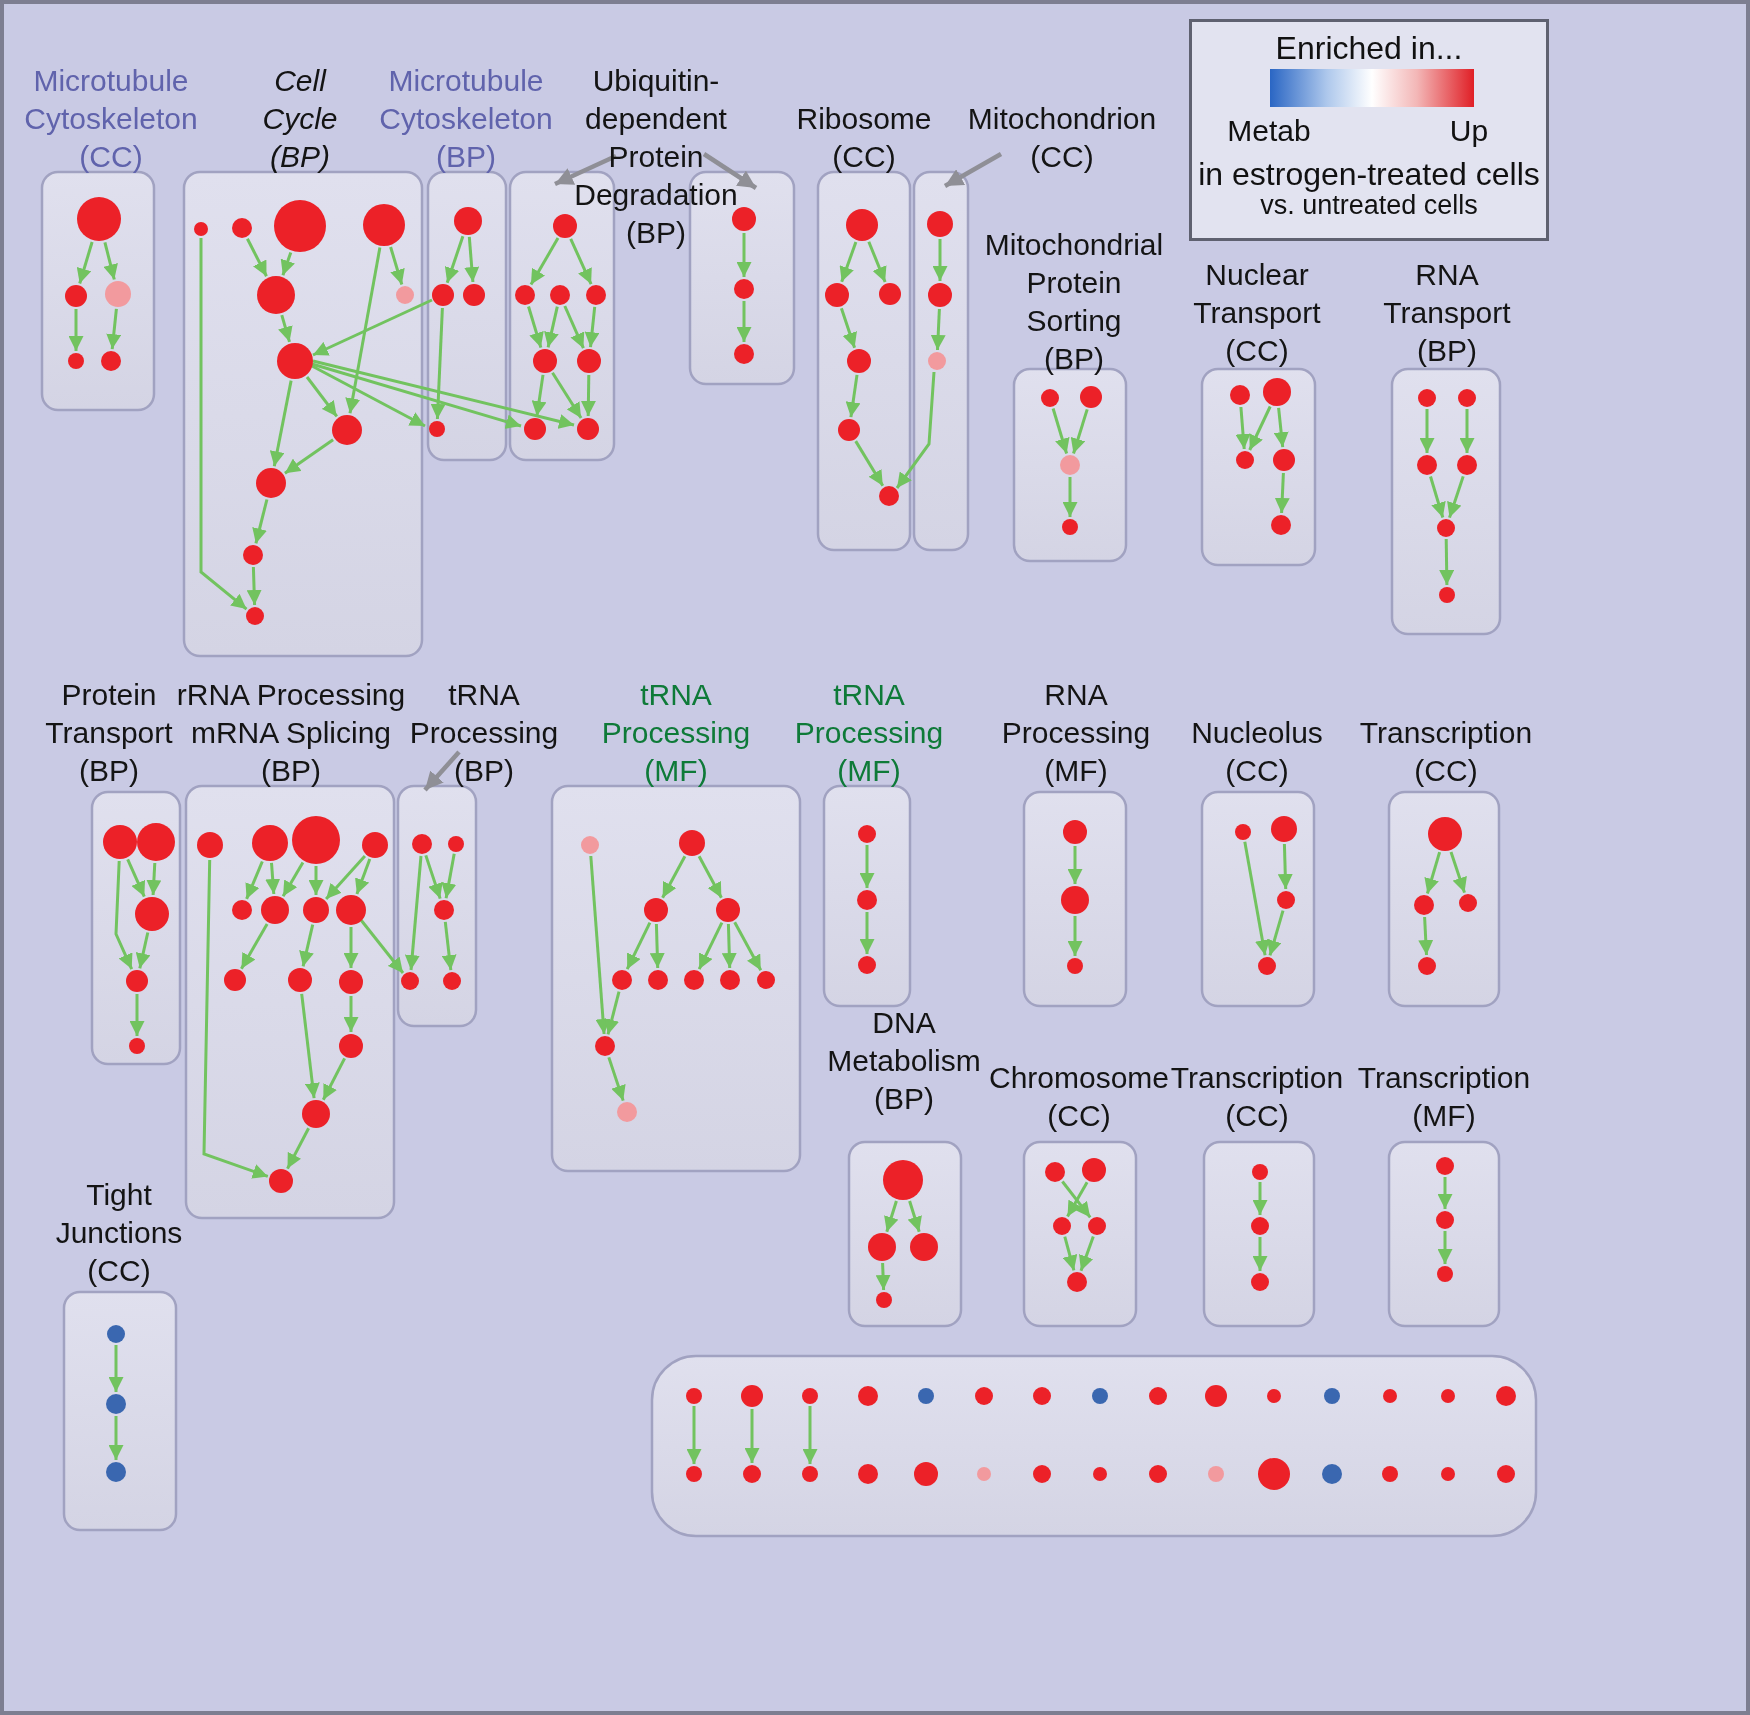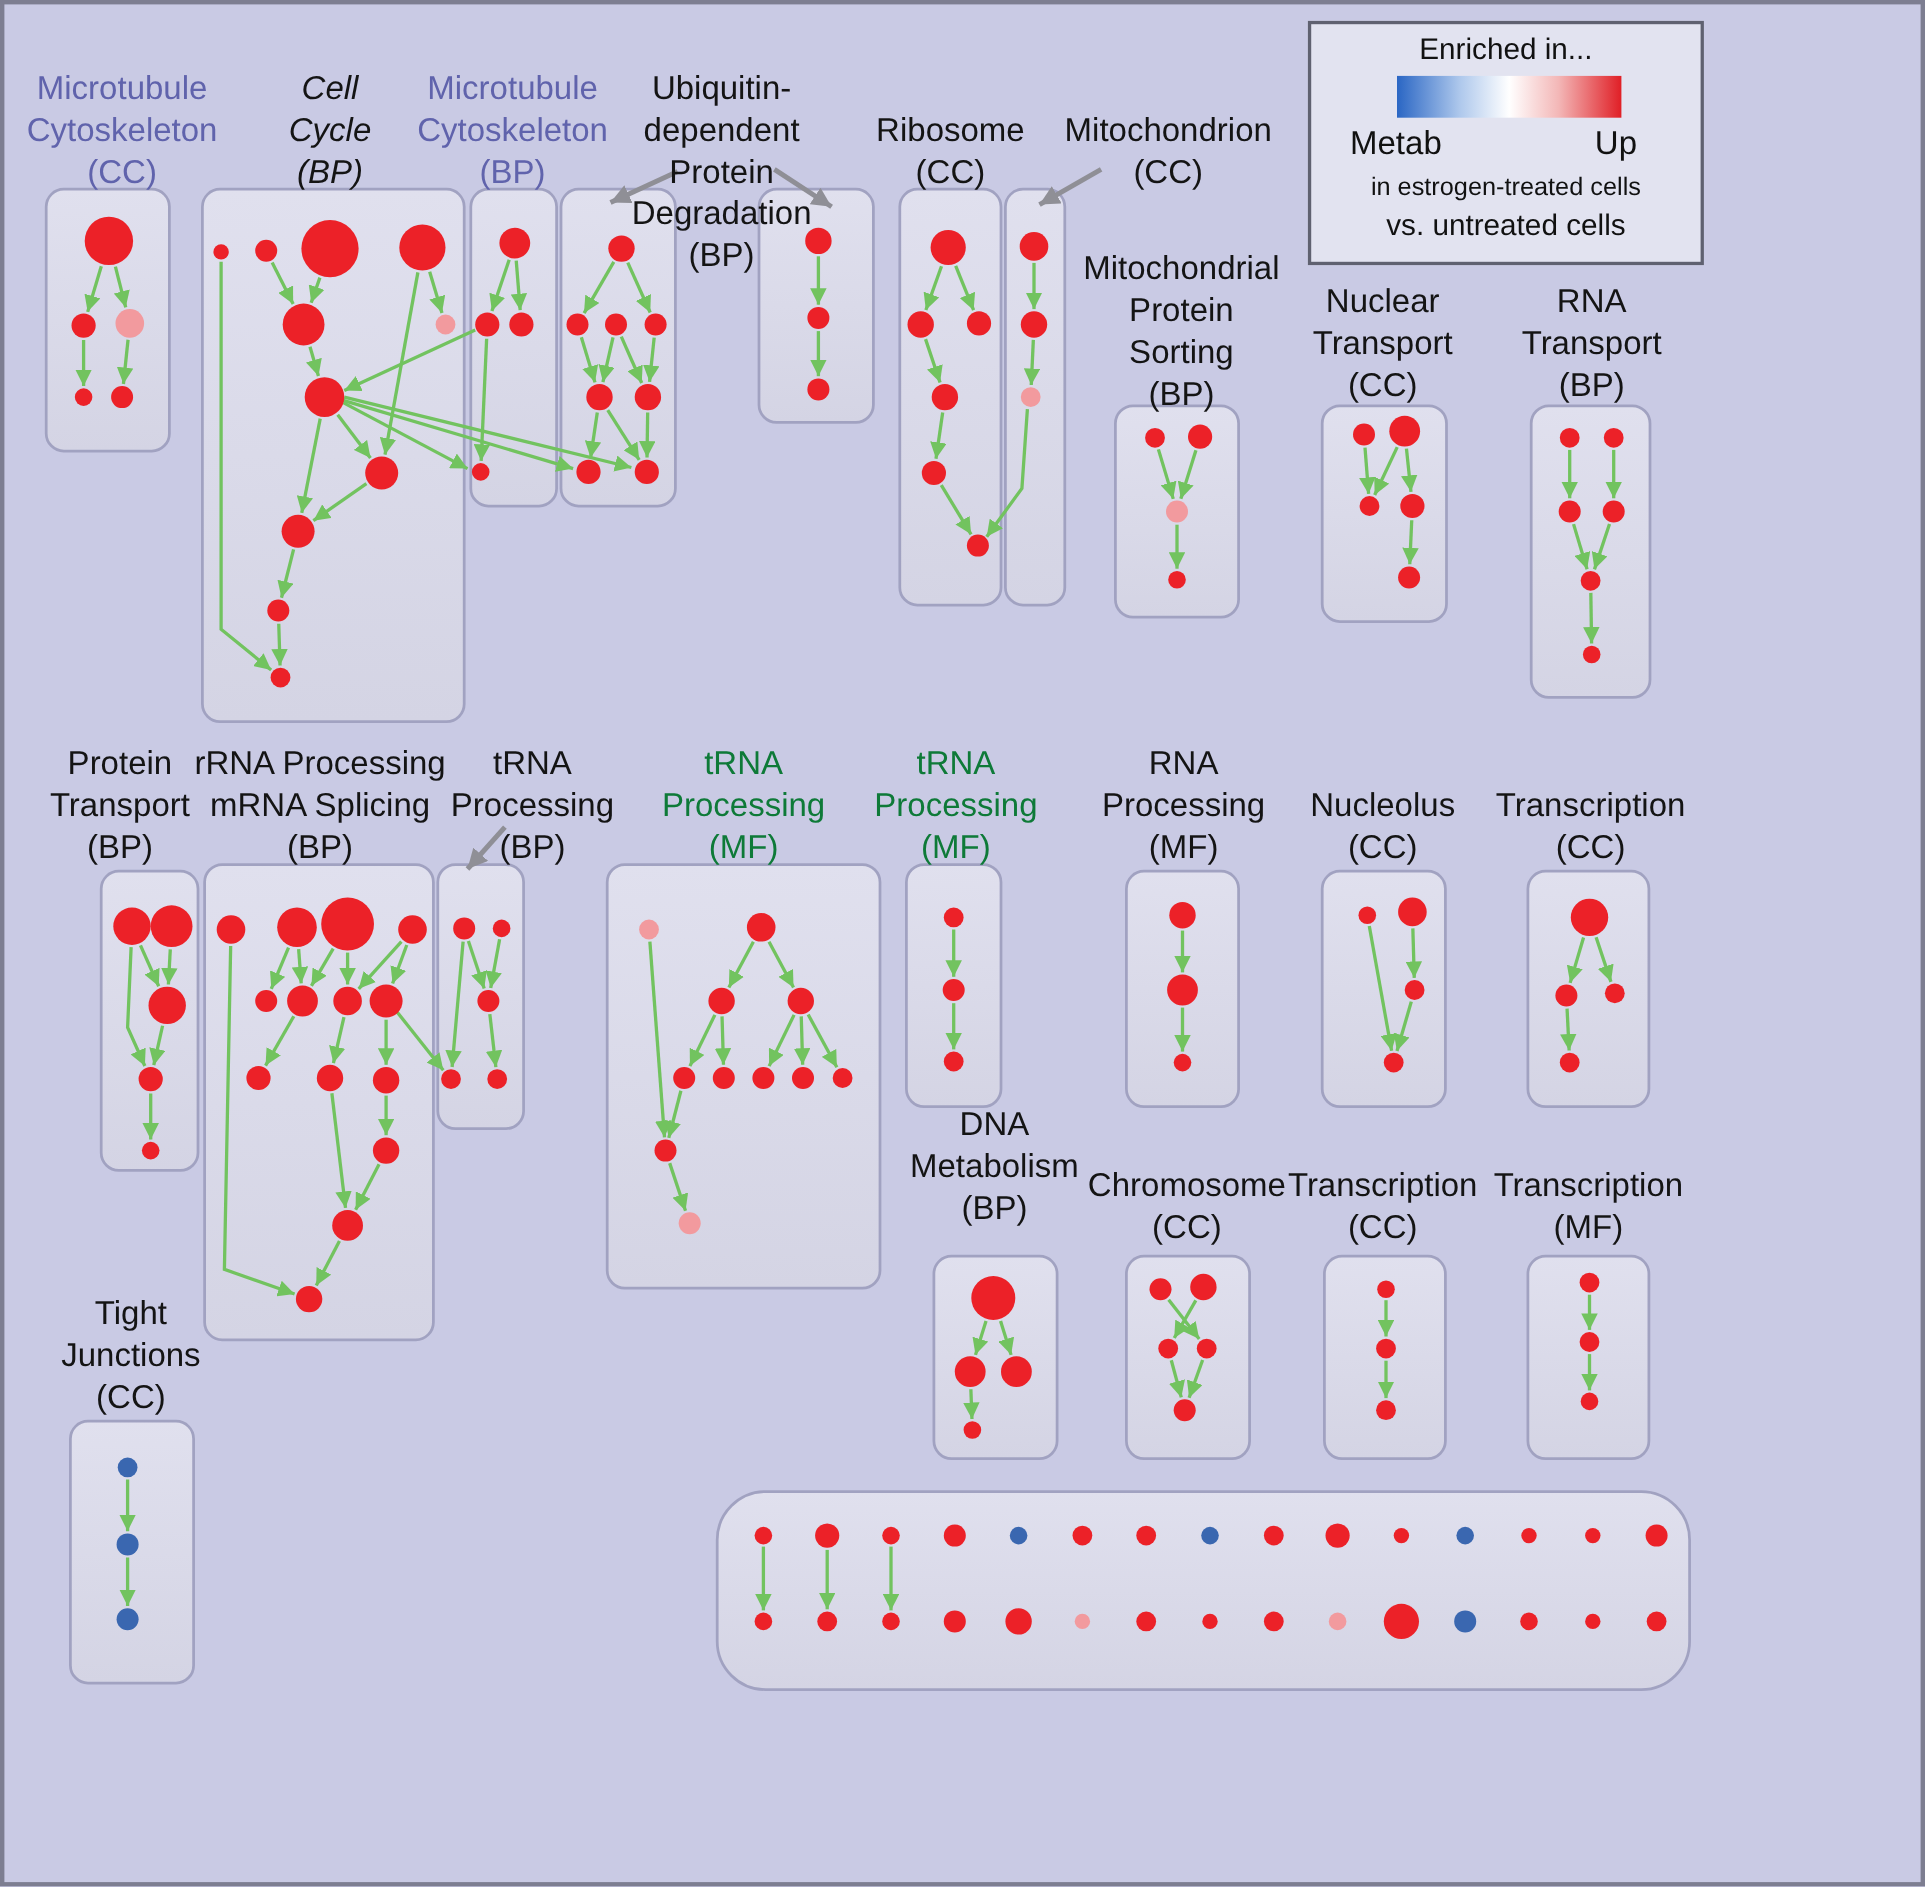--- a/index.html
+++ b/index.html
@@ -3,25 +3,25 @@
 <meta charset="utf-8">
 <style>
   *{margin:0;padding:0;box-sizing:border-box}
   html,body{background:#b9bad6}
   body{font-family:"Liberation Sans",sans-serif}
   #figure{position:relative;width:1750px;height:1715px;border:4px solid #7d7e91;overflow:hidden}
   #net{position:absolute;left:0;top:0;z-index:1}
   .glabel{position:absolute;z-index:2;font-size:30px;line-height:1.27;text-align:center;white-space:pre-line;color:#141414}
   .glabel.left{text-align:left}
   #legend{position:absolute;left:1185px;top:15px;width:360px;height:222px;border:3px solid #5f6170;z-index:3}
-  #legend .lg-title{position:absolute;top:8px;left:0;right:0;text-align:center;font-size:27px;color:#111}
+  #legend .lg-title{position:absolute;top:8px;left:0;right:0;text-align:center;font-size:32px;color:#111}
   #legend .lg-bar{position:absolute;left:78px;top:47px;width:204px;height:38px}
   #legend .lg-down{position:absolute;left:17px;top:92px;width:120px;text-align:center;font-size:30px;color:#111}
   #legend .lg-up{position:absolute;left:217px;top:92px;width:120px;text-align:center;font-size:30px;color:#111}
-  #legend .lg-sub1{position:absolute;top:134px;left:0;right:0;text-align:center;font-size:23px;color:#111}
+  #legend .lg-sub1{position:absolute;top:134px;left:0;right:0;text-align:center;font-size:32px;color:#111}
   #legend .lg-sub2{position:absolute;top:168px;left:0;right:0;text-align:center;font-size:27px;color:#111}
 </style>
 </head>
 <body>
 
 <div id="figure" style="background: rgb(201, 202, 228); border-color: rgb(125, 126, 145);">
   <svg id="net" width="1750" height="1715">
       <defs>
         <linearGradient id="boxg" x1="0" y1="0" x2="0" y2="1">
           <stop offset="0" stop-color="#e0e0ee"></stop>

